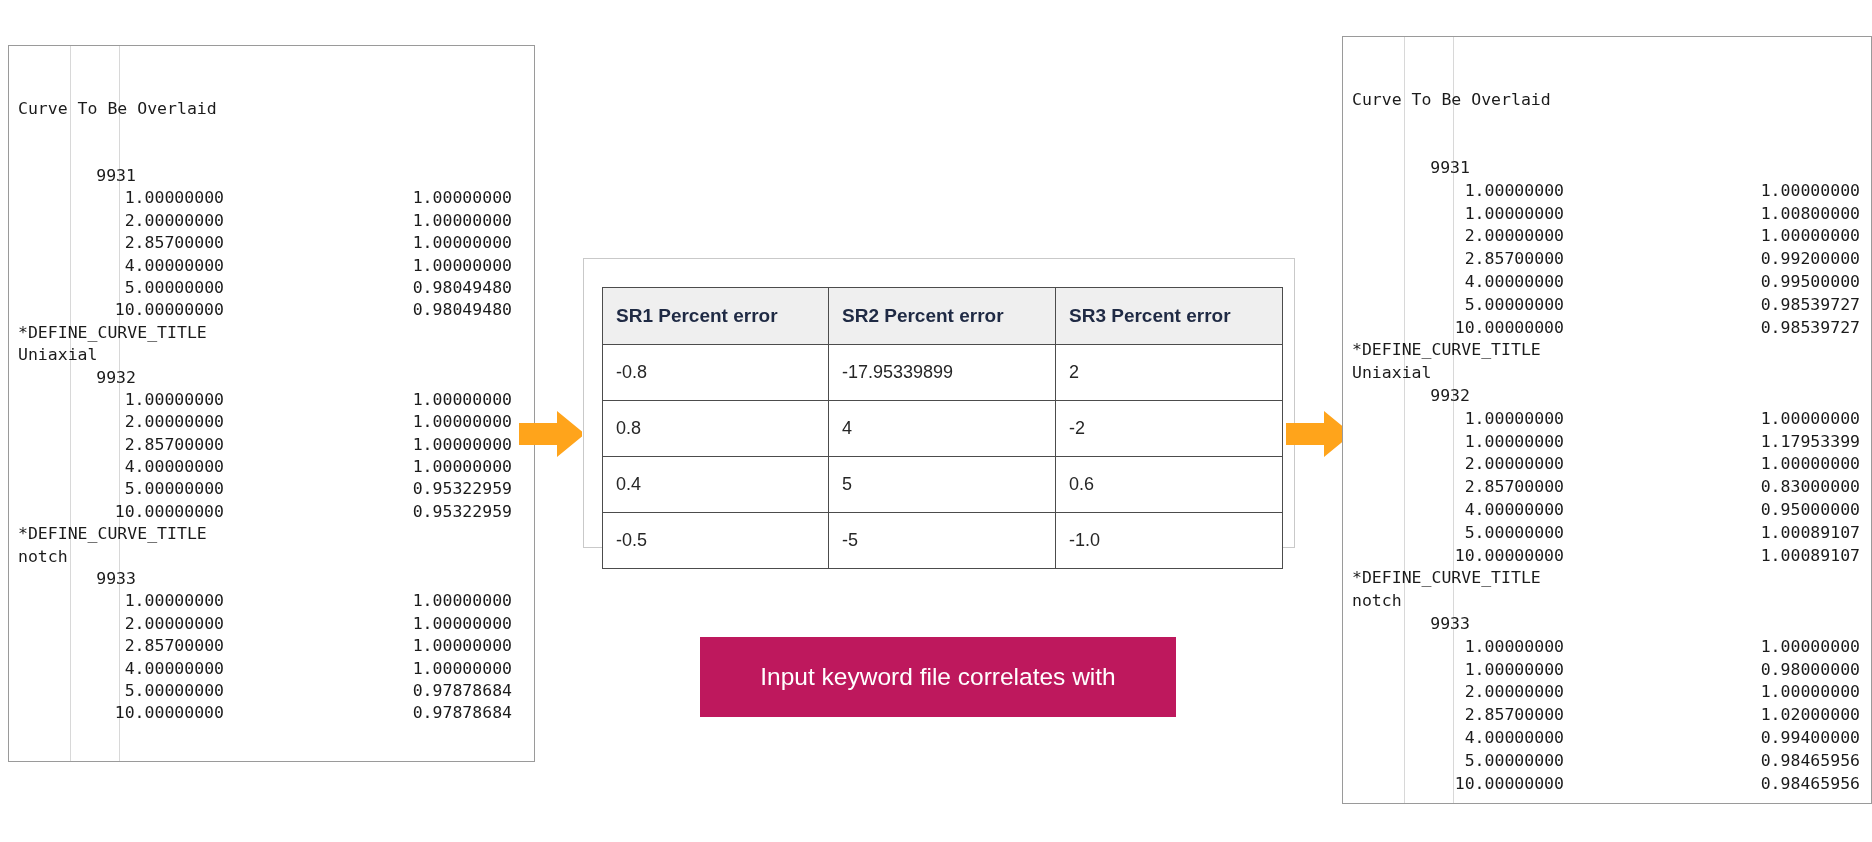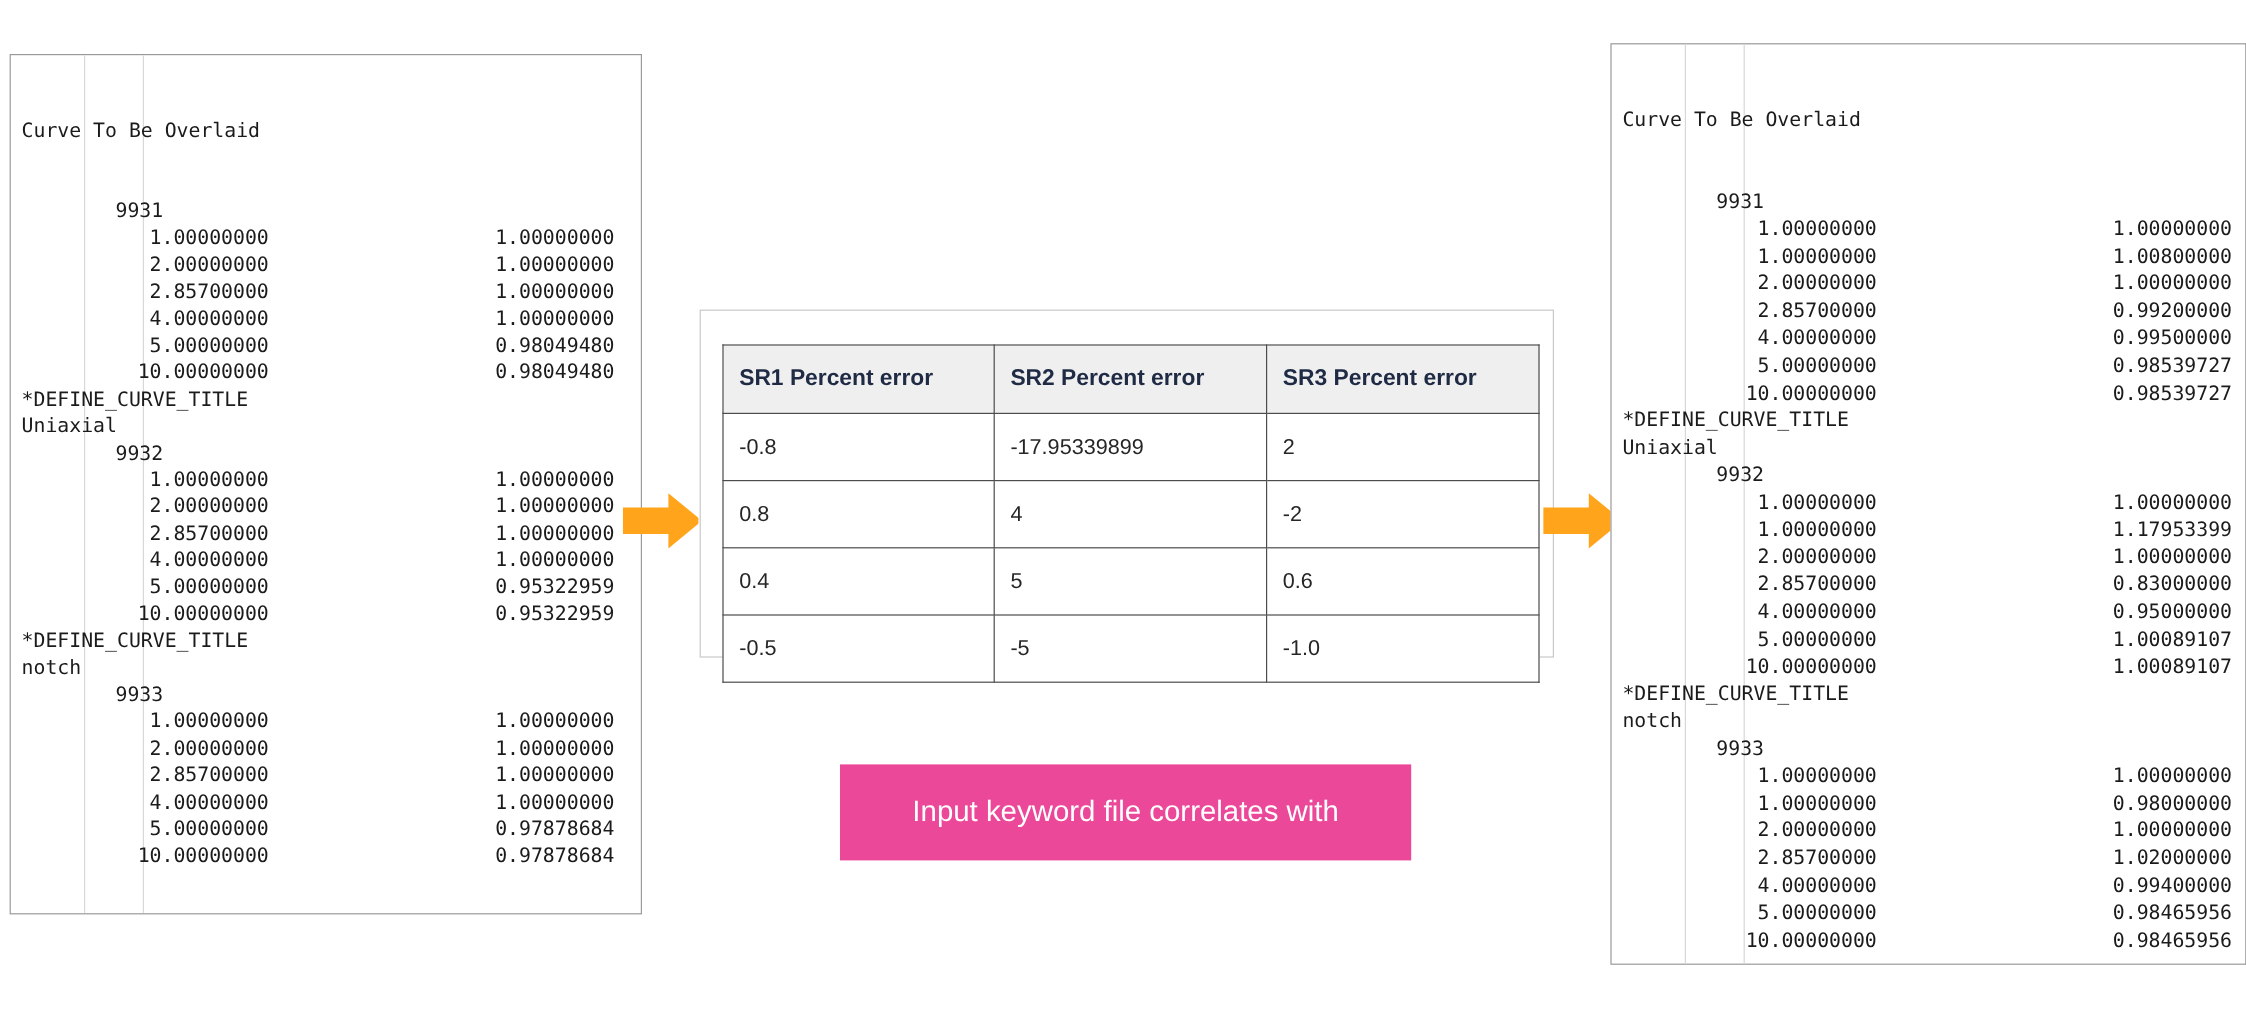--- a/index.html
+++ b/index.html
@@ -94,21 +94,21 @@
   .err-table col.c1{width:226px;}
   .err-table col.c2{width:227px;}
   .err-table col.c3{width:227px;}
 
   
   .arrow{ position:absolute; }
 
   
   .caption{
     position:absolute;left:700px;top:637px;width:476px;height:80px;
-    background:#ec4899;
+    background:#be185d;
     color:#ffffff;
     font-family:"Liberation Sans",sans-serif;
     font-size:24.5px;
     line-height:30px;
     text-align:center;
     display:flex;align-items:center;justify-content:center;
     box-sizing:border-box;
     padding:0 10px;
   }
   .caption span{display:block;}

